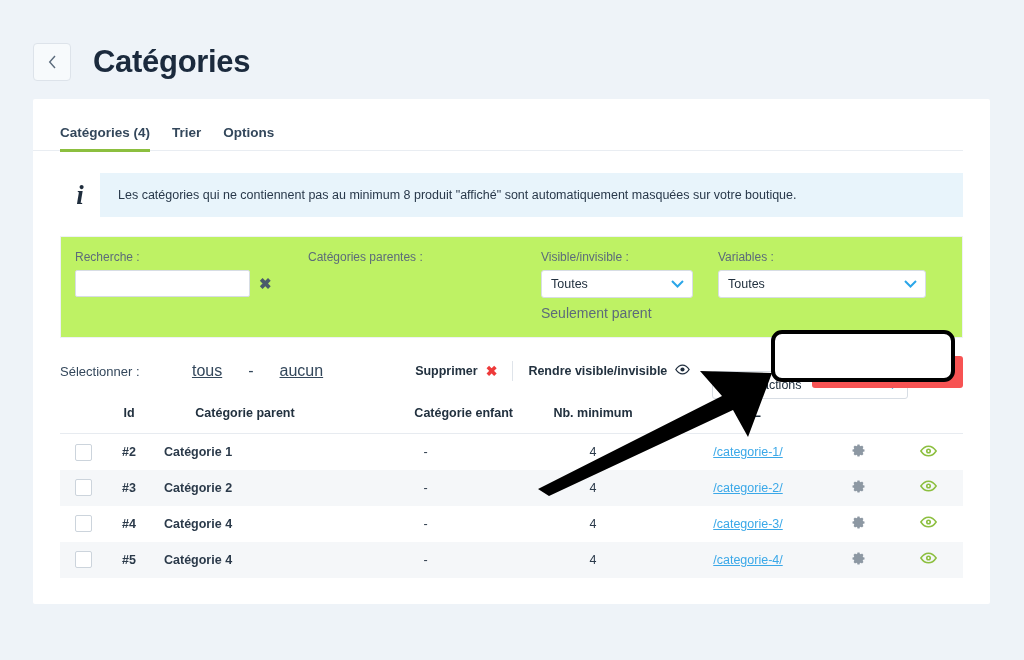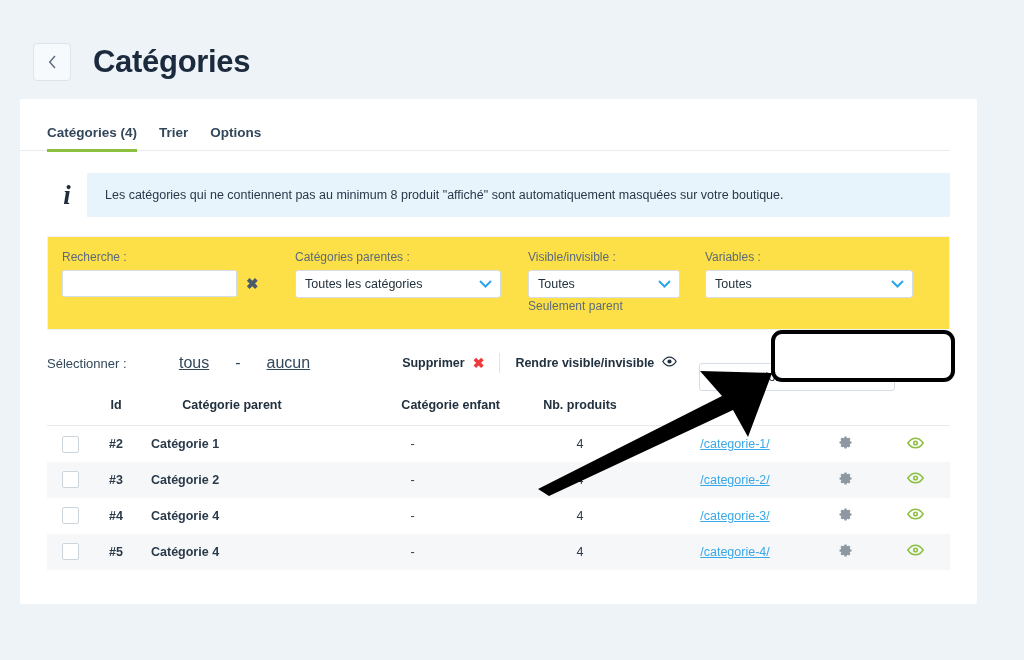--- a/index.html
+++ b/index.html
@@ -34,21 +34,21 @@
     font-size: 31px;
     font-weight: bold;
     letter-spacing: -0.3px;
     margin-left: 22px;
     color: #1b2a3d;
   }
 
   
   .card {
     position: absolute;
-    left: 20px; top: 99px;
+    left: 33px; top: 99px;
     width: 957px; height: 505px;
     background: #ffffff;
     border-radius: 2px;
   }
 
   
   .tabs {
     display: flex; align-items: flex-end;
     gap: 22px;
     padding: 26px 0 0 27px;
@@ -86,21 +86,21 @@
     background: #e8f4fb;
     padding: 14px 18px;
     font-size: 12.5px;
     color: #28384a;
     line-height: 1.3;
   }
 
   
   .filters {
     margin: 19px 27px 0 27px;
-    background: #fde047;
+    background: #bef264;
     border: 1px solid #eef1f5;
     padding: 13px 14px 16px 14px;
     display: flex;
     gap: 5px;
   }
   .filter-col { display: flex; flex-direction: column; }
   .fc-search { width: 228px; }
   .fc-parents { width: 228px; }
   .fc-visible { width: 172px; }
   .fc-variables { width: 215px; }
@@ -144,23 +144,23 @@
   .select-box .chev {
     position: absolute; right: 8px; top: 50%;
     transform: translateY(-50%);
     color: #2ba6e8;
     display: flex;
   }
   .sb-parents { width: 206px; }
   .sb-visible { width: 152px; }
   .sb-variables { width: 208px; }
   .sub-note {
-    font-size: 12px;
+    font-size: 14px;
     color: #5c6b7a;
-    margin-top: 1px;
+    margin-top: 7px;
   }
 
   
   .actionbar {
     margin: 13px 27px 0 27px;
     display: flex; align-items: center;
     height: 40px;
     position: relative;
     gap: 24px;
   }
@@ -288,28 +288,20 @@
     <div class="filter-col fc-search">
       <div class="filter-label">Recherche :</div>
       <div class="filter-ctrl">
         <input class="search-input" type="text" value="" placeholder="" style="">
         <span class="search-clear">✖</span>
       </div>
     </div>
 
     <div class="filter-col fc-parents">
       <div class="filter-label">Catégories parentes :</div>
-      <div class="select-box sb-parents">
-        <span>Toutes les catégories</span>
-        <span class="chev">
-          <svg width="13" height="9" viewBox="0 0 13 9" fill="none" stroke="currentColor" stroke-width="2">
-              <path d="M1 1.5 L6.5 7 L12 1.5"></path>
-            </svg>
-        </span>
-      </div>
     </div>
 
     <div class="filter-col fc-visible">
       <div class="filter-label">Visible/invisible :</div>
       <div class="select-box sb-visible">
         <span>Toutes</span>
         <span class="chev">
           <svg width="13" height="9" viewBox="0 0 13 9" fill="none" stroke="currentColor" stroke-width="2">
               <path d="M1 1.5 L6.5 7 L12 1.5"></path>
             </svg>
@@ -367,21 +359,21 @@
     <button class="add-btn">Ajouter une catégorie</button>
   </div>
 
   <table class="tbl">
     <thead>
       <tr>
         <th class="c-chk"></th>
         <th class="c-id">Id</th>
         <th class="c-parent">Catégorie parent</th>
         <th class="c-child">Catégorie enfant</th>
-        <th class="c-nb">Nb. produits</th>
+        <th class="c-nb">Nb. minimum</th>
         <th class="c-url">URL</th>
         <th class="c-gear"></th>
         <th class="c-eye"></th>
       </tr>
     </thead>
     <tbody>
       <tr class="odd">
         <td><span class="cb"></span></td>
         <td class="id-cell">#2</td>
         <td class="name-cell">Catégorie 1</td>

